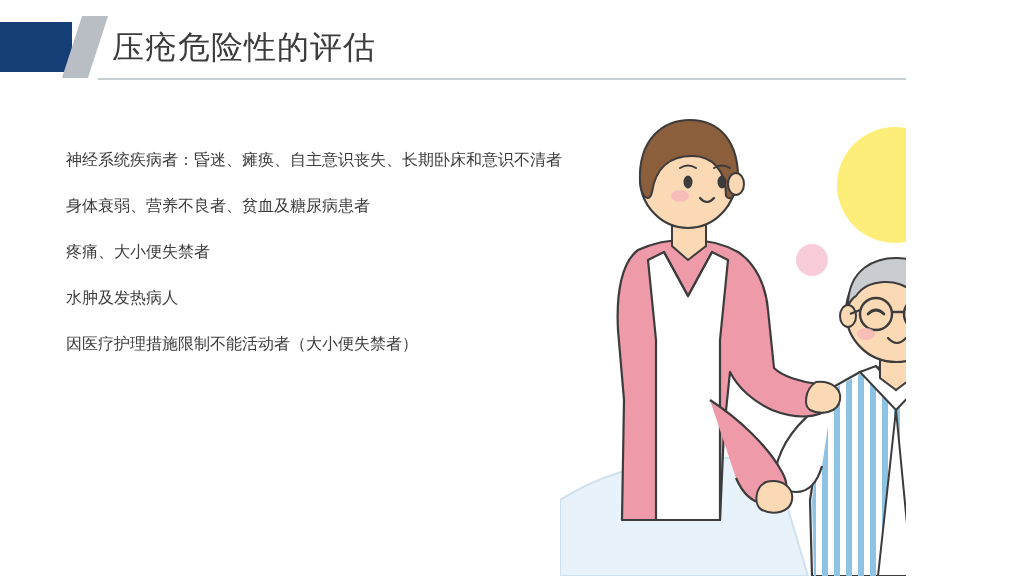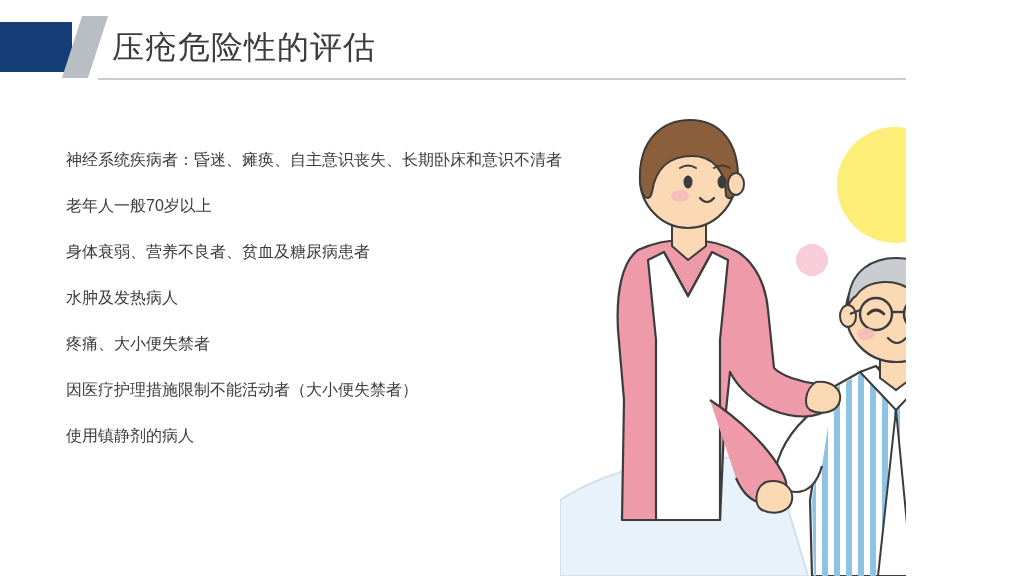--- a/index.html
+++ b/index.html
@@ -98,26 +98,24 @@
 
   <div class="header">
     <div class="header-block"></div>
     <div class="header-slash"></div>
     <div class="header-title">压疮危险性的评估</div>
     <div class="header-rule"></div>
   </div>
 
   <div class="body-text">
     <div class="body-line">神经系统疾病者：昏迷、瘫痪、自主意识丧失、长期卧床和意识不清者</div>
-    <div class="body-line">老年人一般70岁以上</div>
     <div class="body-line">身体衰弱、营养不良者、贫血及糖尿病患者</div>
+    <div class="body-line">疼痛、大小便失禁者</div>
     <div class="body-line">水肿及发热病人</div>
-    <div class="body-line">疼痛、大小便失禁者</div>
     <div class="body-line">因医疗护理措施限制不能活动者（大小便失禁者）</div>
-    <div class="body-line">使用镇静剂的病人</div>
   </div>
 
   <div class="art">
     <svg width="464" height="476" viewBox="0 0 464 476" xmlns="http://www.w3.org/2000/svg">
 
       <circle cx="335" cy="85" r="58" fill="#fdee7a"></circle>
       <circle cx="440" cy="155" r="33" fill="#f9d3dc"></circle>
       <circle cx="252" cy="160" r="16" fill="#f8cdd9"></circle>
 
       <path d="M268 290 L300 272 L340 262 L372 272 L398 292 L410 340 L412 420 L400 476 L252 476 L250 400 Z" fill="#ffffff" stroke="#3c3c3c" stroke-width="2.2" stroke-linejoin="round"></path>

